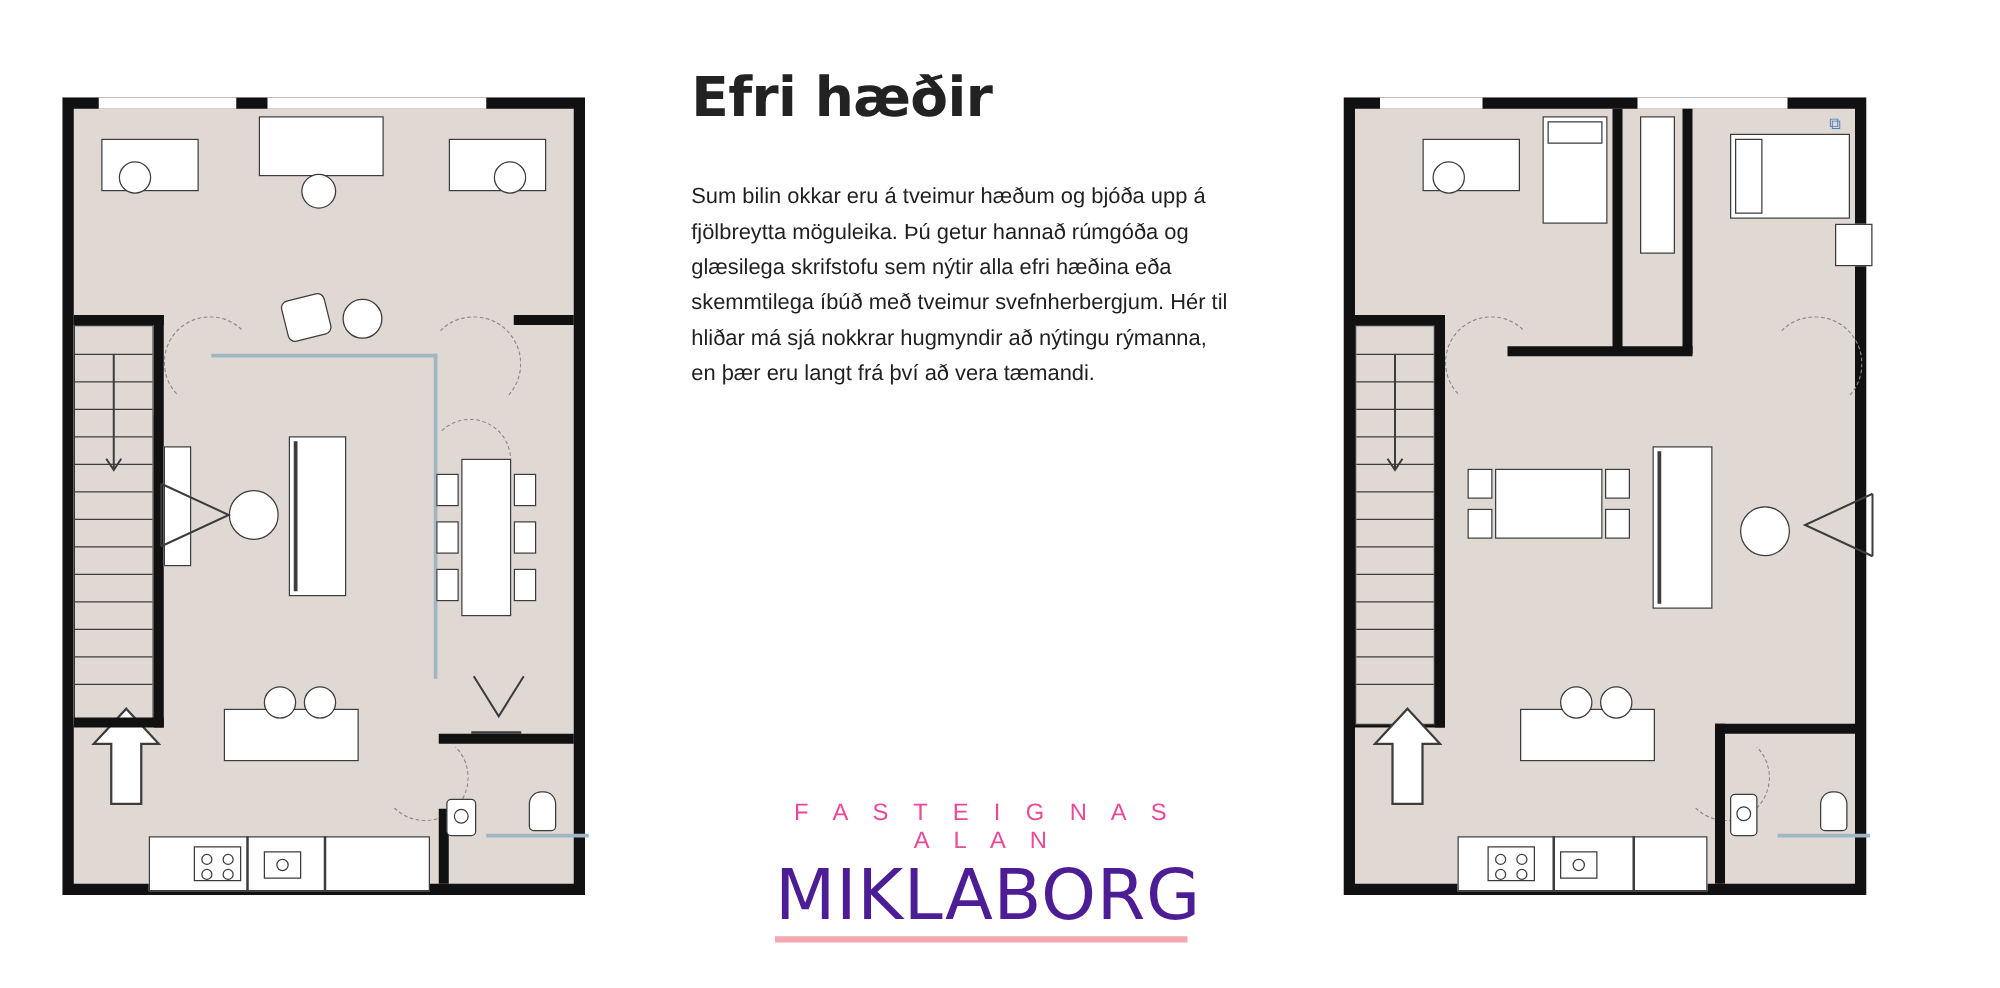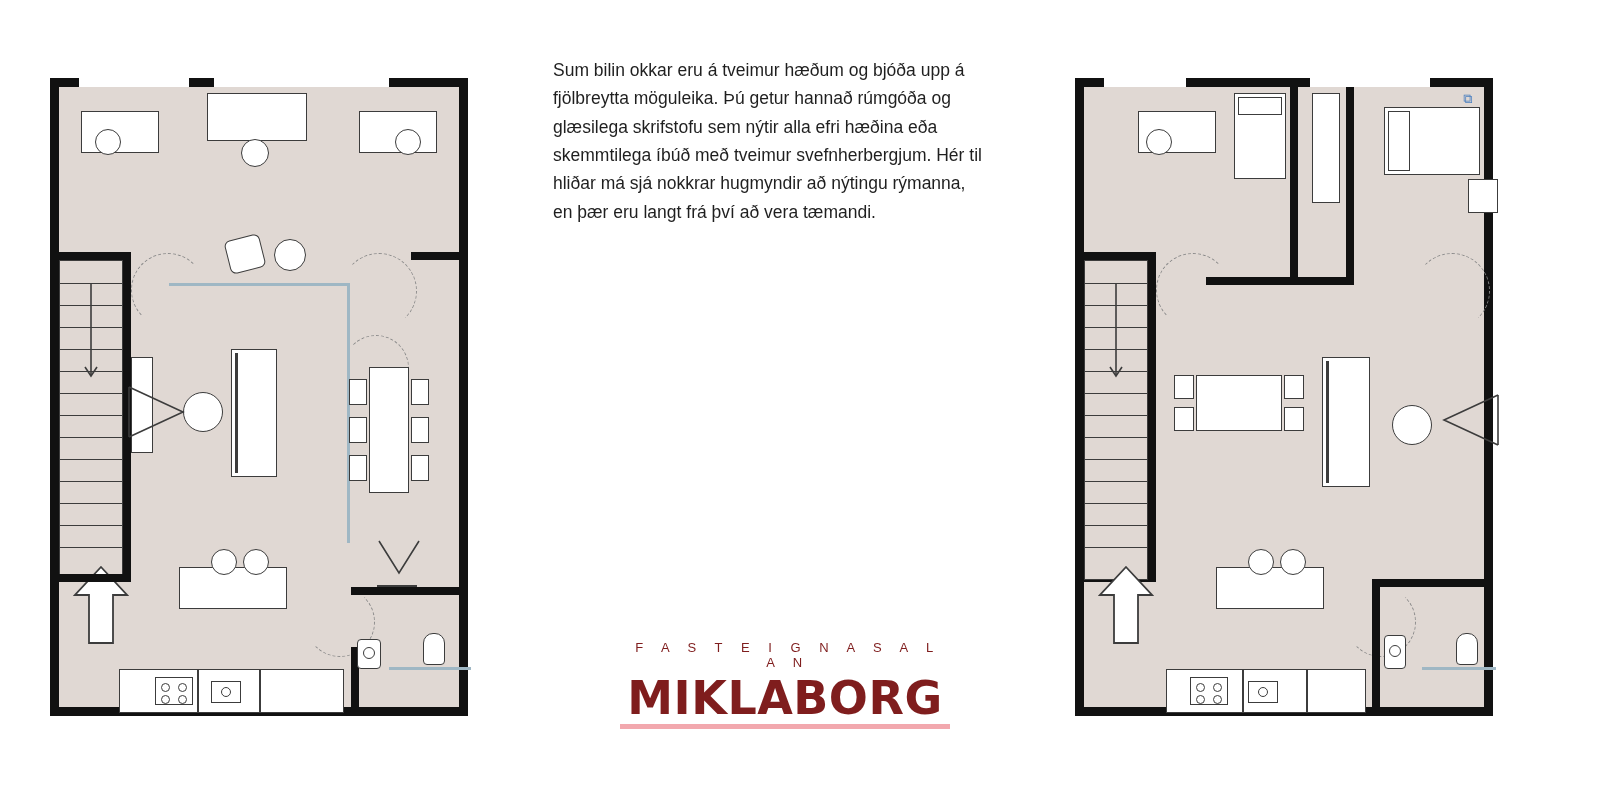--- a/index.html
+++ b/index.html
@@ -126,32 +126,32 @@
 
   
   .logo {
     position: absolute;
     left: 620px;
     top: 640px;
     width: 330px;
     text-align: center;
   }
   .logo-top {
-    font-size: 13px;
+    font-size: 19px;
     letter-spacing: 7.5px;
-    color: #7f1d1d;
+    color: #ec4899;
     font-weight: 400;
     margin-left: 6px;
   }
   .logo-main {
     font-family: "DejaVu Sans", sans-serif;
-    font-size: 46px;
-    font-weight: 700;
+    font-size: 56px;
+    font-weight: 400;
     letter-spacing: 0.5px;
-    color: #7f1d1d;
+    color: #4c1d95;
     line-height: 1.05;
     margin-top: 4px;
   }
   .logo-rule {
     height: 5px;
     background: #f2a8ae;
     margin-top: 2px;
     width: 100%;
   }
 
@@ -286,20 +286,21 @@
       <div class="furn-round" style="left:119px; top:596px; width:9px; height:9px;"></div>
       <div class="furn-round" style="left:102px; top:608px; width:9px; height:9px;"></div>
       <div class="furn-round" style="left:119px; top:608px; width:9px; height:9px;"></div>
 
       <div class="furn" style="left:152px; top:594px; width:30px; height:22px;"></div>
       <div class="furn-round" style="left:162px; top:600px; width:10px; height:10px;"></div>
     </div>
   </div>
 
   <div class="center-col">
+    <h1 class="title">Efri hæðir</h1>
     <p class="para">Sum bilin okkar eru á tveimur hæðum og bjóða upp á fjölbreytta möguleika. Þú getur hannað rúmgóða og glæsilega skrifstofu sem nýtir alla efri hæðina eða skemmtilega íbúð með tveimur svefnherbergjum. Hér til hliðar má sjá nokkrar hugmyndir að nýtingu rýmanna, en þær eru langt frá því að vera tæmandi.</p>
   </div>
 
   <div class="logo">
     <div class="logo-top">F A S T E I G N A S A L A N</div>
     <div class="logo-main">MIKLABORG</div>
     <div class="logo-rule"></div>
   </div>
 
   <div class="plan plan-right">

